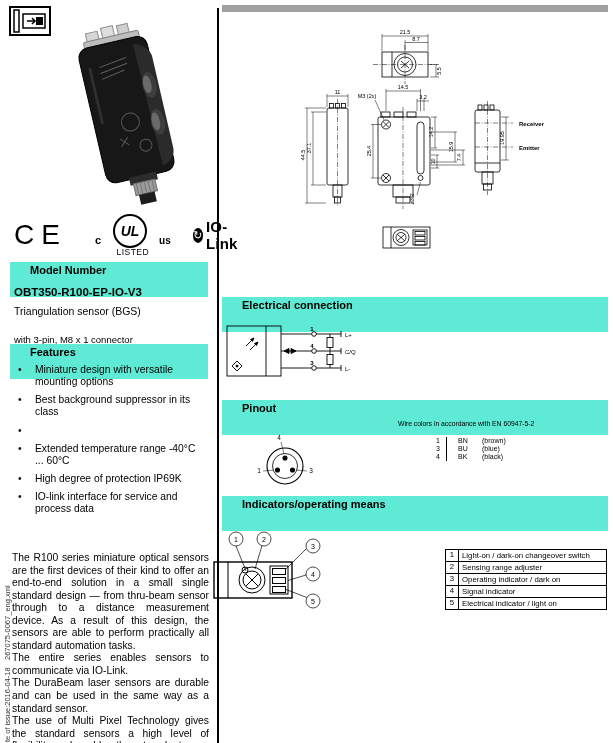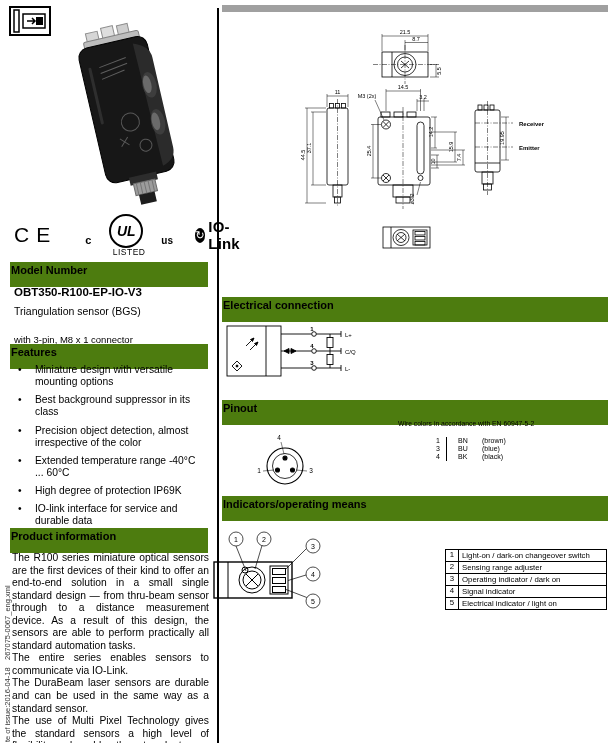--- a/index.html
+++ b/index.html
@@ -1,41 +1,41 @@
 <!DOCTYPE html>
 <html><head>
 <meta charset="utf-8">
 <style>
   html,body{margin:0;padding:0;background:#fff;}
   #page{position:relative;width:613px;height:743px;background:#fff;overflow:hidden;
         font-family:"Liberation Sans","DejaVu Sans",sans-serif;color:#000;}
   .abs{position:absolute;}
-  .secbar{background:#4d7c0f;font-weight:bold;font-size:11px;line-height:17px;height:25px;
-          padding-left:1px;box-sizing:border-box;}
+  .secbar{background:#5eead4;font-weight:bold;font-size:11px;line-height:17px;height:35px;
+          padding-left:20px;box-sizing:border-box;}
   .secbar.left{width:198px;} .secbar.right{width:386px;}
   .modelval{font-weight:bold;font-size:11.5px;}
   .sub1{font-size:10.5px;} .sub2{font-size:9.5px;}
   .feat{width:186px;font-size:10.3px;line-height:1.18;}
   .feat .item{display:flex;margin-bottom:6px;}
   .feat .blt{width:9px;flex:none;margin-left:4px;margin-right:8px;}
   .pinfo{width:197px;font-size:10.3px;line-height:1.22;text-align:justify;}
   .pinfo p{margin:0;}
   .vtext{position:absolute;font-size:7.5px;color:#333;transform:rotate(-90deg);
          transform-origin:0 0;white-space:nowrap;}
   .vline{position:absolute;background:#000;}
   .topstrip{position:absolute;background:#a0a0a0;}
   
   .logos{display:flex;align-items:center;}
-  .ce{font-size:21px;letter-spacing:7px;font-weight:500;}
+  .ce{font-size:28px;letter-spacing:7px;font-weight:500;}
   .ulwrap{display:flex;flex-direction:column;align-items:center;margin-left:28px;}
   .ulrow{display:flex;align-items:flex-end;}
   .ulc{font-size:11px;font-weight:bold;margin-bottom:2px;}
   .ulcircle{width:30px;height:30px;border:2.5px solid #000;border-radius:50%;display:flex;
             align-items:center;justify-content:center;font-weight:bold;font-style:italic;
-            font-size:14px;margin:0 18px;}
+            font-size:14px;margin:0 12px;}
   .ulus{font-size:10px;font-weight:bold;margin-bottom:2px;text-align:right;}
   .ullisted{font-size:8.5px;font-weight:normal;letter-spacing:0.5px;margin-top:-1px;}
   .iolink{display:flex;align-items:center;margin-left:22px;}
   .iodot{width:15px;height:15px;border-radius:50%;background:#000;color:#fff;font-size:11px;
          line-height:15px;text-align:center;margin-right:3px;}
   .iotext{font-size:15px;font-weight:bold;letter-spacing:0.2px;}
   
   .pnote{font-size:6.8px;}
   .prow{display:flex;font-size:7px;line-height:8px;height:8px;}
   .pr-num{width:16px;text-align:center;}
@@ -124,37 +124,35 @@
     <div class="item">
         <span class="blt">•</span>
         <span>Miniature design with versatile mounting options</span>
       </div>
     <div class="item">
         <span class="blt">•</span>
         <span>Best background suppressor in its class</span>
       </div>
     <div class="item">
         <span class="blt">•</span>
-        <span>Precision object detection, almost irrespective of the color</span>
       </div>
     <div class="item">
         <span class="blt">•</span>
         <span>Extended temperature range -40°C ... 60°C</span>
       </div>
     <div class="item">
         <span class="blt">•</span>
         <span>High degree of protection IP69K</span>
       </div>
     <div class="item">
         <span class="blt">•</span>
-        <span>IO-link interface for service and durable data</span>
+        <span>IO-link interface for service and process data</span>
       </div>
   </div>
 
-  <div class="abs secbar left" style="left:10px;top:528px">Product information</div>
   <div class="abs pinfo" style="left:12px;top:552px">
     <p>The R100 series miniature optical sensors are the first devices of their kind to offer an end-to-end solution in a small single standard design — from thru-beam sensor through to a distance measurement device. As a result of this design, the sensors are able to perform practically all standard automation tasks.</p>
     <p>The entire series enables sensors to communicate via IO-Link.</p>
     <p>The DuraBeam laser sensors are durable and can be used in the same way as a standard sensor.</p>
     <p>The use of Multi Pixel Technology gives the standard sensors a high level of flexibility and enables them to adapt more effectively to their operating environment.</p>
   </div>
 
   <span class="vtext" style="left:3px;top:660px">267075-0067_eng.xml</span>
   <span class="vtext" style="left:3px;top:742px">te of issue:2016-04-18</span>
 

